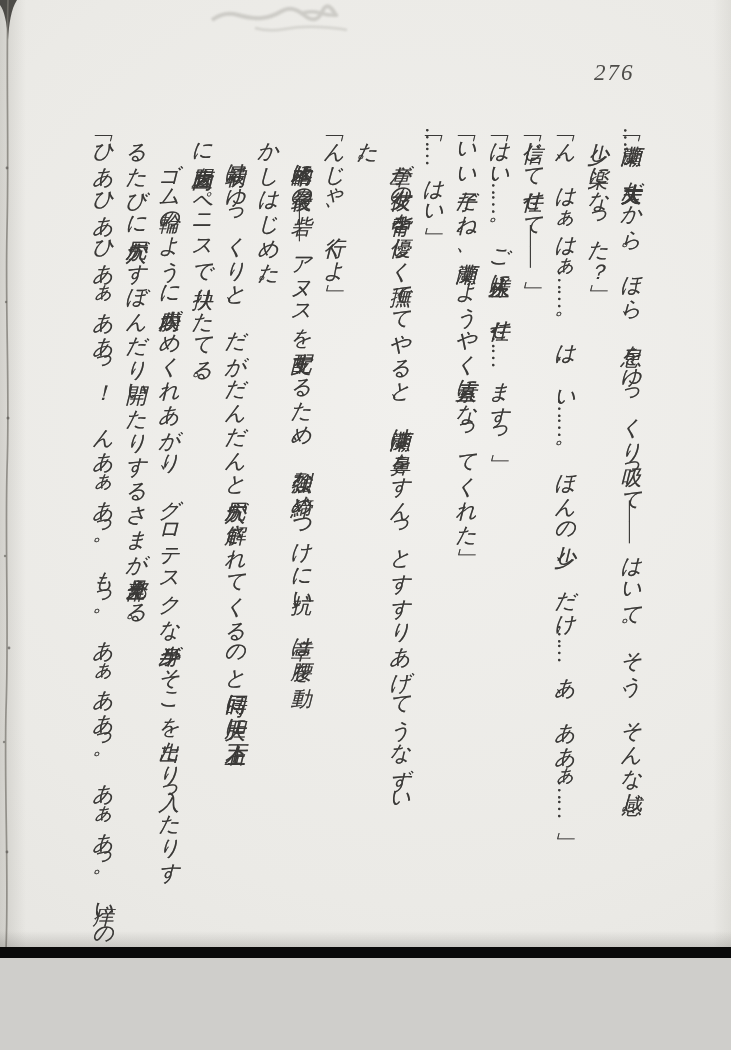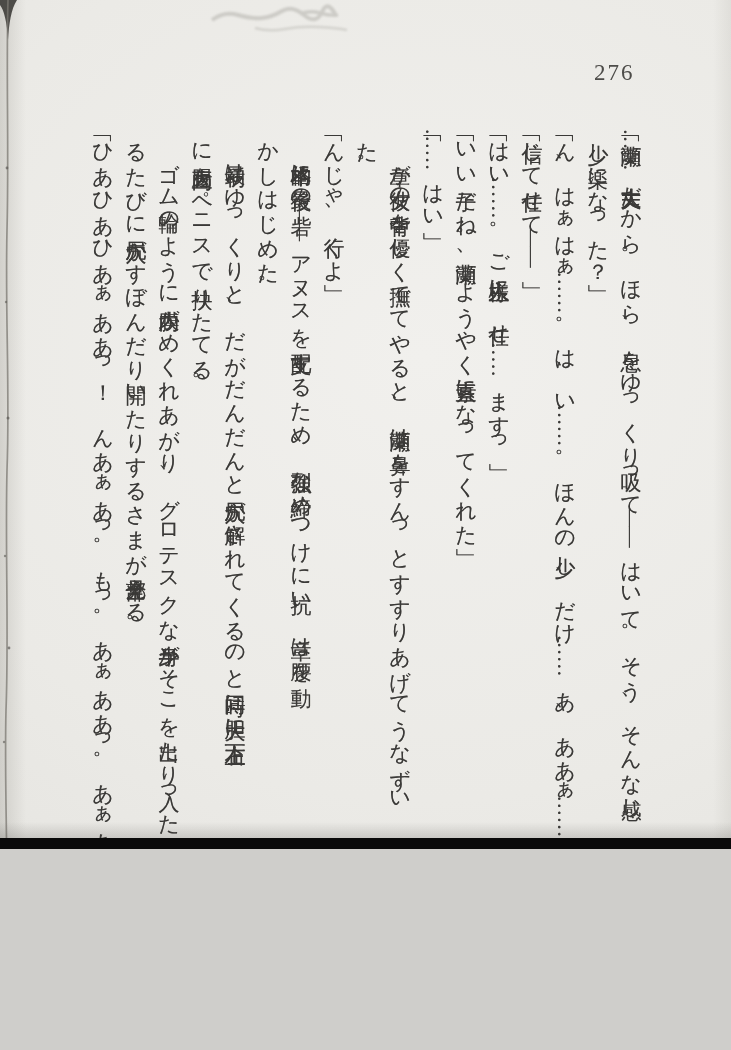--- a/index.html
+++ b/index.html
@@ -2,25 +2,26 @@
 <html style="--paper: #ebeae6; --paper-hi: #f1f0ed; --paper-lo: #e2e1dd; --ink: #3a3937; --num-ink: #4d4c49; --band: #0a0a0a;"><head>
 <meta charset="utf-8">
 <style>
   html,body{margin:0;padding:0;}
   body{
     width:731px;height:1050px;overflow:hidden;
     font-family:"Liberation Serif","DejaVu Serif",serif;
     background:#cfcecb;
   }
   .page{
-    position:relative;width:731px;height:849px;overflow:hidden;
+    position:relative;width:731px;height:958px;overflow:hidden;
     background:
       linear-gradient(90deg, rgba(150,148,140,.30) 0px, rgba(150,148,140,0) 26px),
       linear-gradient(270deg, rgba(170,168,160,.18) 0px, rgba(170,168,160,0) 18px),
       radial-gradient(130% 95% at 58% 42%, var(--paper-hi,#f1f0ed) 0%, var(--paper,#ebeae6) 55%, var(--paper-lo,#e2e1dd) 100%);
+    font-style: italic;
   }
   .page-number{
     position:absolute;top:60px;left:594px;
     font-size:23px;letter-spacing:2px;color:var(--num-ink,#4d4c49);
   }
   .text-area{
     position:absolute;top:128px;right:84px;width:562px;height:862px;
     writing-mode:vertical-rl;text-orientation:mixed;
     font-size:21px;color:var(--ink,#3a3937);
     text-shadow:0 0 0.6px rgba(58,57,55,.55);

